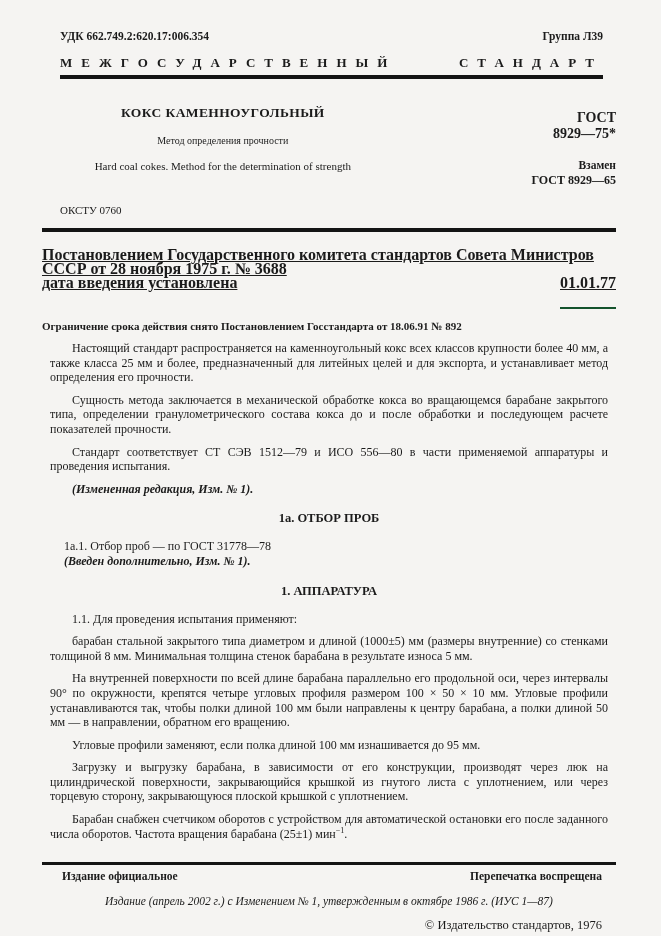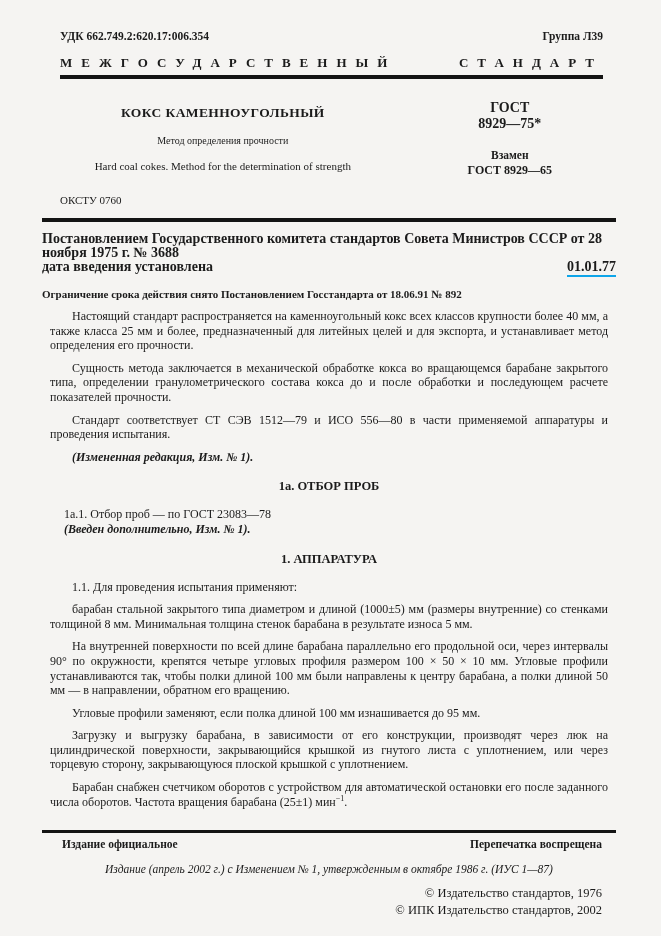--- a/index.html
+++ b/index.html
@@ -16,33 +16,33 @@
     font-weight:bold;font-size:11.5px;}
   .standard-row{margin-top:13px;font-weight:bold;font-size:13px;
     letter-spacing:9px;text-align:justify;text-align-last:justify;white-space:nowrap;overflow:hidden;}
   .rule{background:#141414;height:4px;border:0;}
   .rule1{margin-top:4px;}
   .rule2{margin-top:12px;}
   .rule-footer{height:3px;margin-top:21px;}
 
   .title-block{display:flex;}
   .title-left{width:63%;text-align:center;}
-  .title-right{width:37%;text-align:center;}
+  .title-right{width:37%;text-align:right;margin-top:10px;}
   .title-ru{margin-top:26px;font-weight:bold;font-size:13.5px;letter-spacing:.4px;}
   .subtitle-ru{margin-top:14px;font-weight:normal;font-size:10px;}
   .title-en{margin-top:14px;font-size:11px;}
   .gost-label{margin-top:21px;font-weight:bold;font-size:14px;line-height:16px;}
   .gost-num{font-weight:bold;font-size:14px;line-height:16px;}
   .vzamen{margin-top:16px;font-weight:bold;font-size:11.5px;line-height:15px;}
   .vzamen-num{font-weight:bold;font-size:12px;line-height:15px;}
   .okstu{margin-top:16px;margin-left:18px;font-size:11px;}
 
-  .enact{margin-top:10px;font-weight:bold;font-size:14px;line-height:14px;}
+  .enact{margin-top:16px;font-weight:bold;font-size:16px;line-height:14px;text-decoration:underline;}
   .enact-line2{display:flex;justify-content:space-between;align-items:baseline;}
-  .enact-date{border-bottom:2px solid #0ea5e9;padding-bottom:1px;}
+  .enact-date{border-bottom:2px solid #14532d;padding-bottom:17px;}
   .restriction{margin-top:11px;font-weight:bold;font-size:11px;}
 
   .body-text p{margin:8px;font-size:12px;line-height:14.6px;text-align:justify;text-indent:22px;}
   .body-text{margin-top:9px;}
   .bold{font-weight:bold;font-style:italic;}
   .section-heading{text-align:center;font-weight:bold;font-size:12.5px;
     margin-top:15px;margin-bottom:13px;}
   .plain-line{font-size:12px;line-height:14.6px;text-indent:22px;margin:0;}
   sup{font-size:8px;vertical-align:super;line-height:0;}
 
@@ -92,21 +92,21 @@
   <div class="restriction">Ограничение срока действия снято Постановлением Госстандарта от 18.06.91 № 892</div>
 
   <div class="body-text">
     <p>Настоящий стандарт распространяется на каменноугольный кокс всех классов крупности более 40 мм, а также класса 25 мм и более, предназначенный для литейных целей и для экспорта, и устанавливает метод определения его прочности.</p>
     <p>Сущность метода заключается в механической обработке кокса во вращающемся барабане закрытого типа, определении гранулометрического состава кокса до и после обработки и последующем расчете показателей прочности.</p>
     <p>Стандарт соответствует СТ СЭВ 1512—79 и ИСО 556—80 в части применяемой аппаратуры и проведения испытания.</p>
     <p class="bold">(Измененная редакция, Изм. № 1).</p>
   </div>
 
   <div class="section-heading">1а. ОТБОР ПРОБ</div>
-  <p class="plain-line">1а.1. Отбор проб — по ГОСТ 23083—78</p>
+  <p class="plain-line">1а.1. Отбор проб — по ГОСТ 31778—78</p>
   <p class="plain-line bold">(Введен дополнительно, Изм. № 1).</p>
 
   <div class="section-heading">1. АППАРАТУРА</div>
 
   <div class="body-text" style="margin-top:0">
     <p>1.1. Для проведения испытания применяют:</p>
     <p>барабан стальной закрытого типа диаметром и длиной (1000±5) мм (размеры внутренние) со стенками толщиной 8 мм. Минимальная толщина стенок барабана в результате износа 5 мм.</p>
     <p>На внутренней поверхности по всей длине барабана параллельно его продольной оси, через интервалы 90° по окружности, крепятся четыре угловых профиля размером 100 × 50 × 10 мм. Угловые профили устанавливаются так, чтобы полки длиной 100 мм были направлены к центру барабана, а полки длиной 50 мм — в направлении, обратном его вращению.</p>
     <p>Угловые профили заменяют, если полка длиной 100 мм изнашивается до 95 мм.</p>
     <p>Загрузку и выгрузку барабана, в зависимости от его конструкции, производят через люк на цилиндрической поверхности, закрывающийся крышкой из гнутого листа с уплотнением, или через торцевую сторону, закрывающуюся плоской крышкой с уплотнением.</p>

